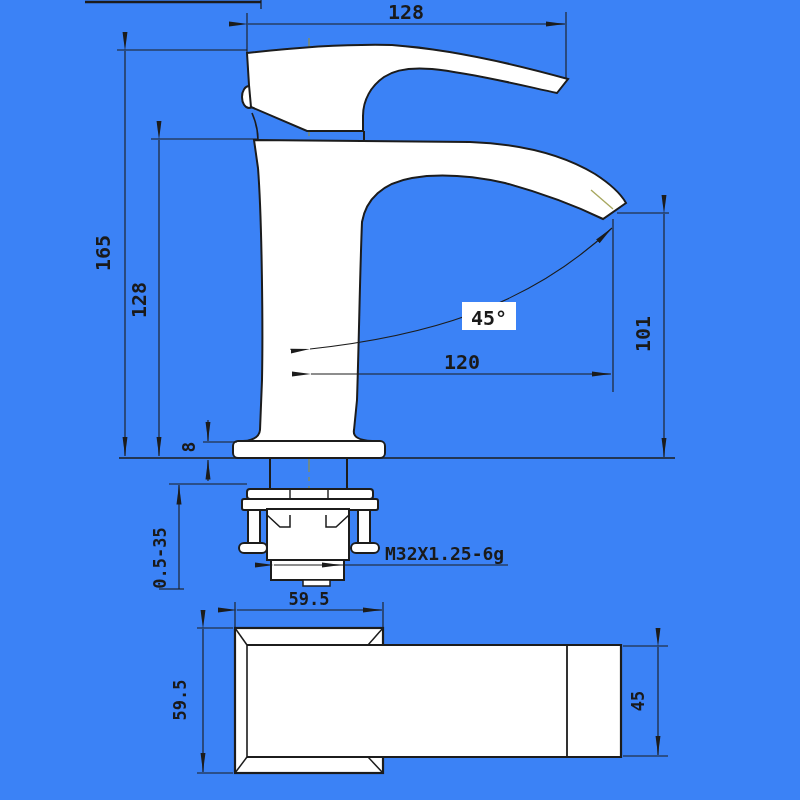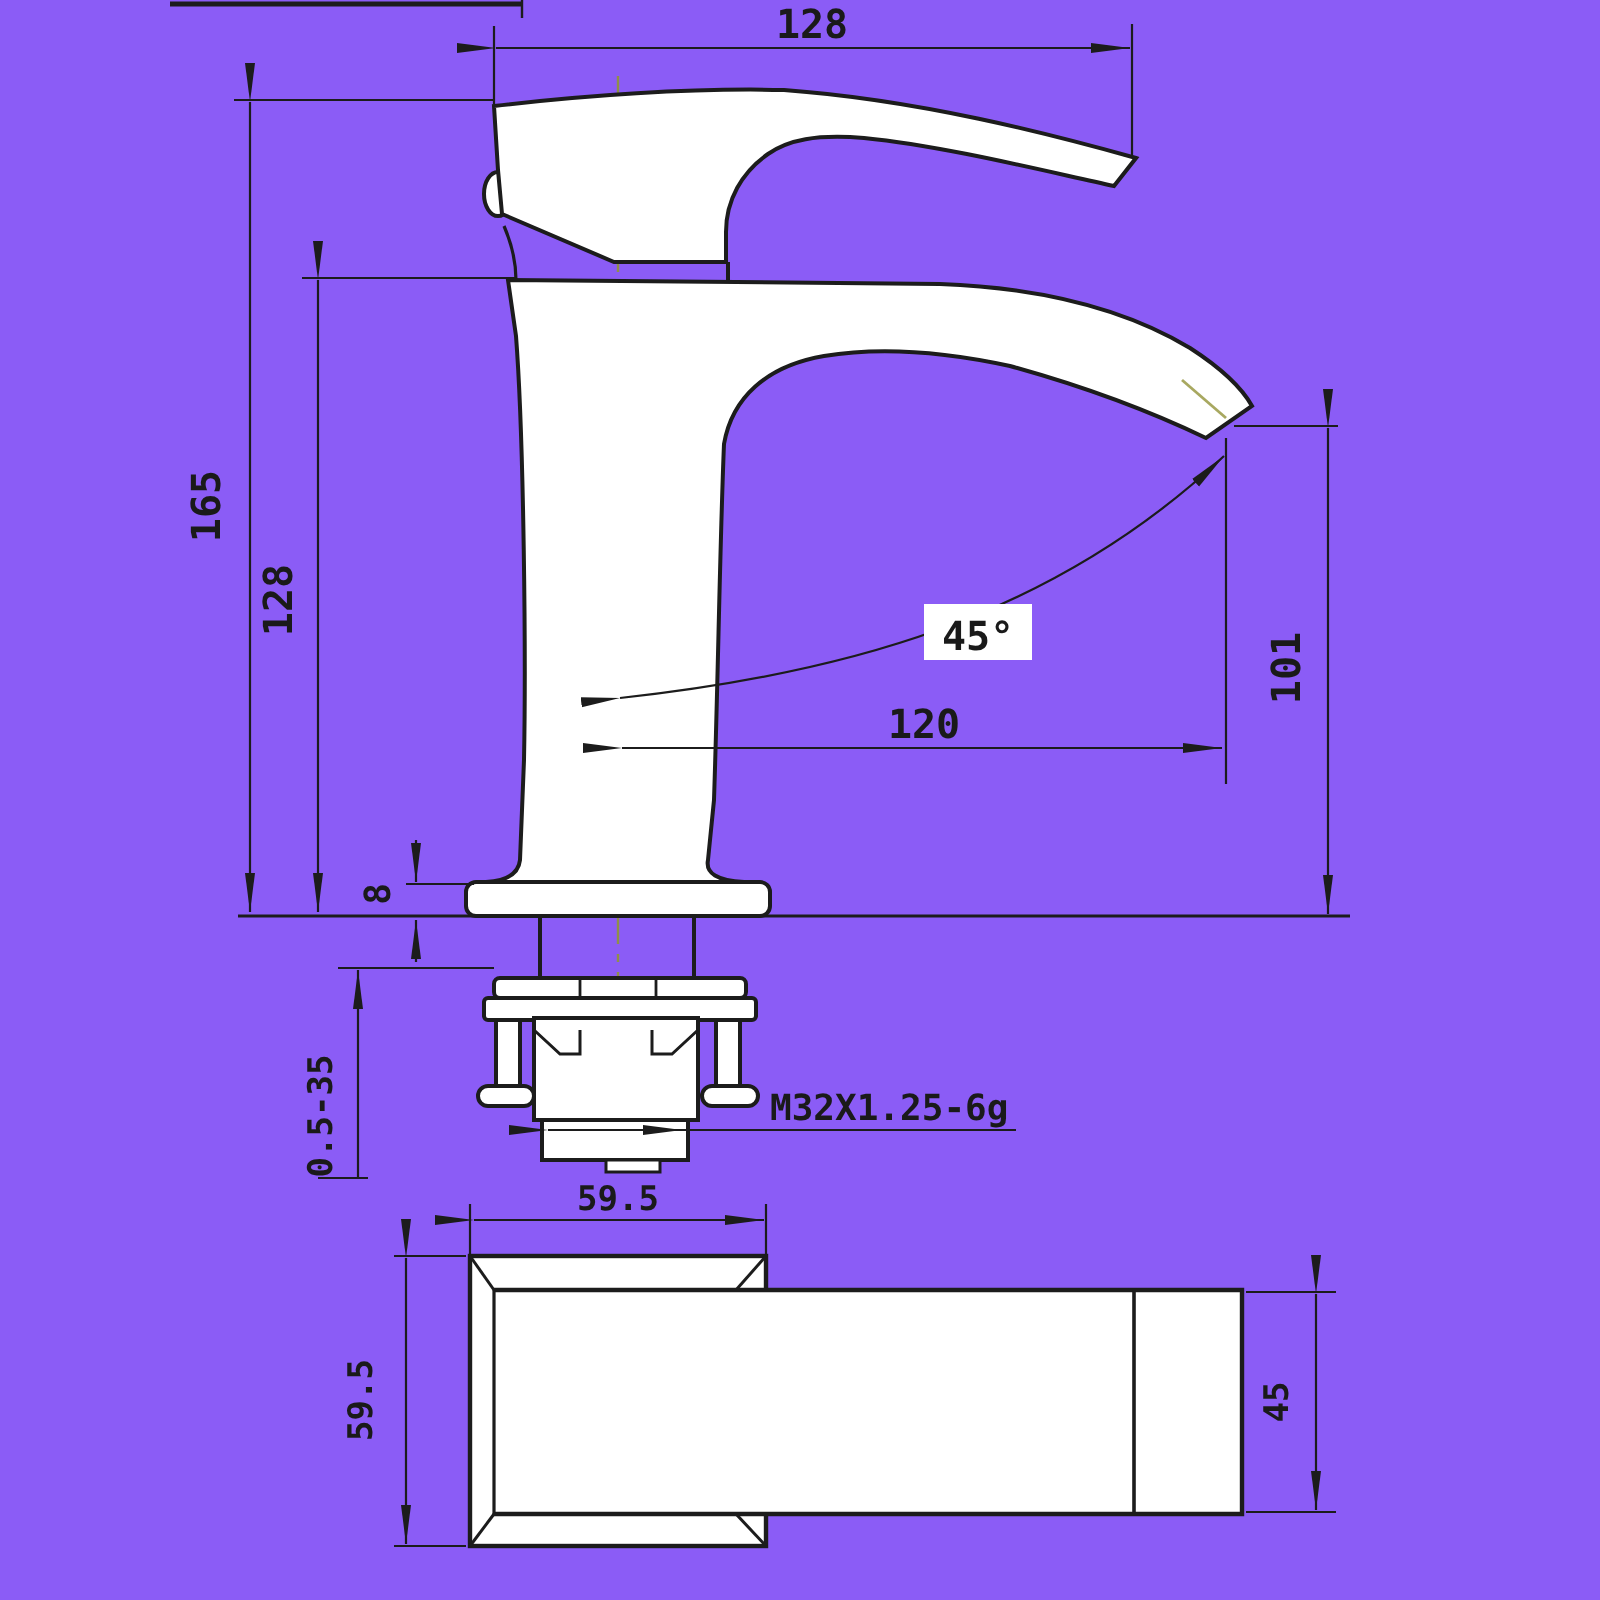--- a/index.html
+++ b/index.html
@@ -1,16 +1,16 @@
 <!DOCTYPE html>
 <html><head>
 <meta charset="utf-8">
 <style>
   html,body{margin:0;padding:0;background:#fff;}
-  .stage{position:relative;width:800px;height:800px;background:#8b5cf6;overflow:hidden;}
+  .stage{position:relative;width:800px;height:800px;background:#3b82f6;overflow:hidden;}
   svg{display:block;}
   .dimtxt{font-family:"DejaVu Sans Mono", monospace;font-weight:bold;fill:#1a1a1a;}
   .sz20{font-size:20px;}
   .sz18{font-size:18px;}
   .sz17{font-size:17px;}
 </style>
 </head>
 <body>
 
 <div class="stage">

